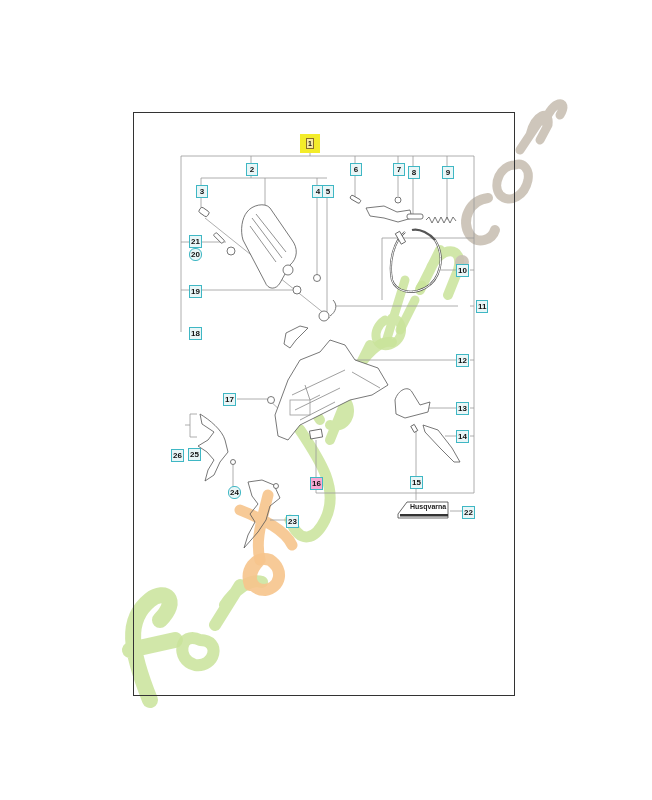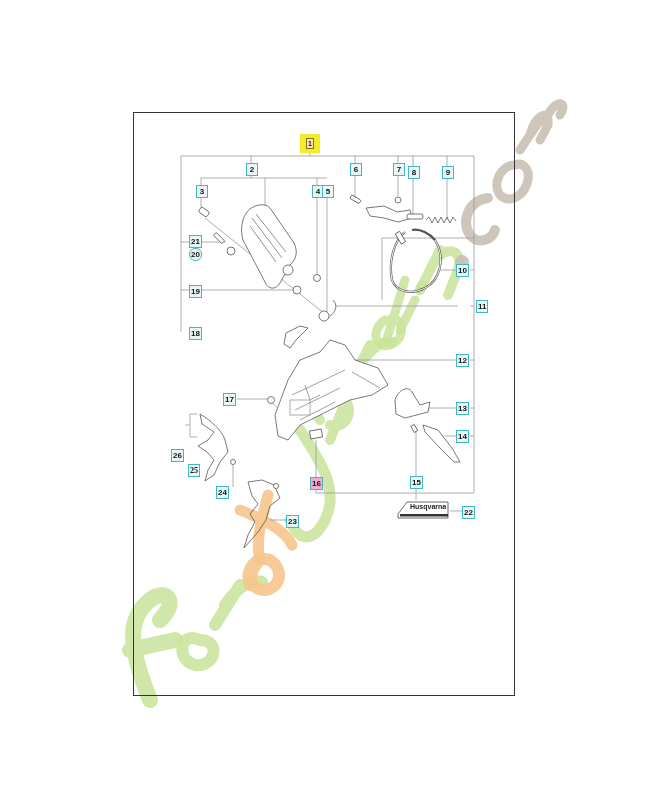--- a/index.html
+++ b/index.html
@@ -233,17 +233,17 @@
   <div class="badge" style="left:456px; top:430px;">14</div>
   <div class="badge" style="left:410px; top:476px;text-align:right;">15</div>
   <div class="badge green" style="left:310px; top:477px;">16</div>
   <div class="badge" style="left:223px; top:393px;">17</div>
   <div class="badge" style="left:189px; top:327px;">18</div>
   <div class="badge" style="left:189px; top:285px;">19</div>
   <div class="badge" style="left:189px; top:248px;border-radius:6px;">20</div>
   <div class="badge" style="left:189px; top:235px;text-align:right;">21</div>
   <div class="badge" style="left:462px; top:506px;">22</div>
   <div class="badge" style="left:286px; top:515px;">23</div>
-  <div class="badge" style="left:216px; top:486px;">24</div>
-  <div class="badge" style="left:188px; top:464px;font-family:Liberation Serif, serif;">25</div>
+  <div class="badge" style="left:228px; top:486px;border-radius:6px;">24</div>
+  <div class="badge" style="left:188px; top:448px;">25</div>
   <div class="badge" style="left:171px; top:419px;margin-top:30px;">26</div>
 
 </div>
 
 </body></html>

